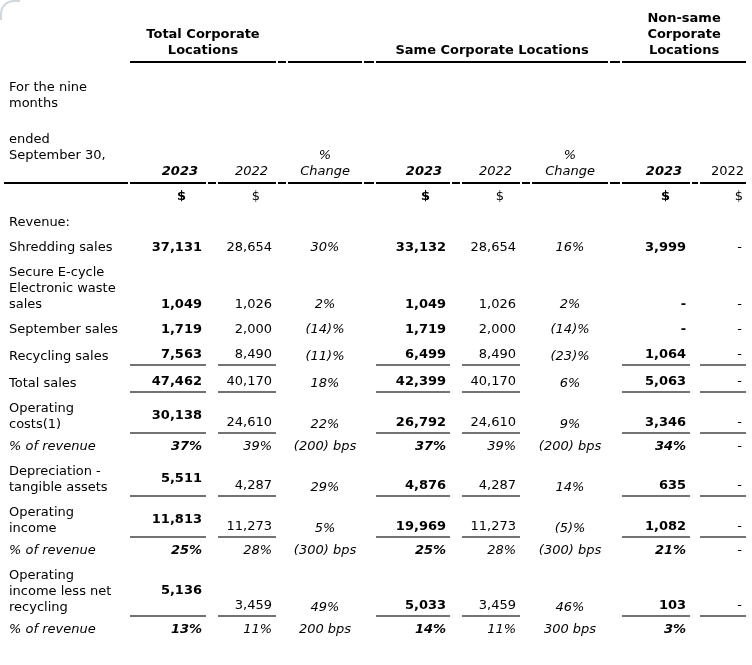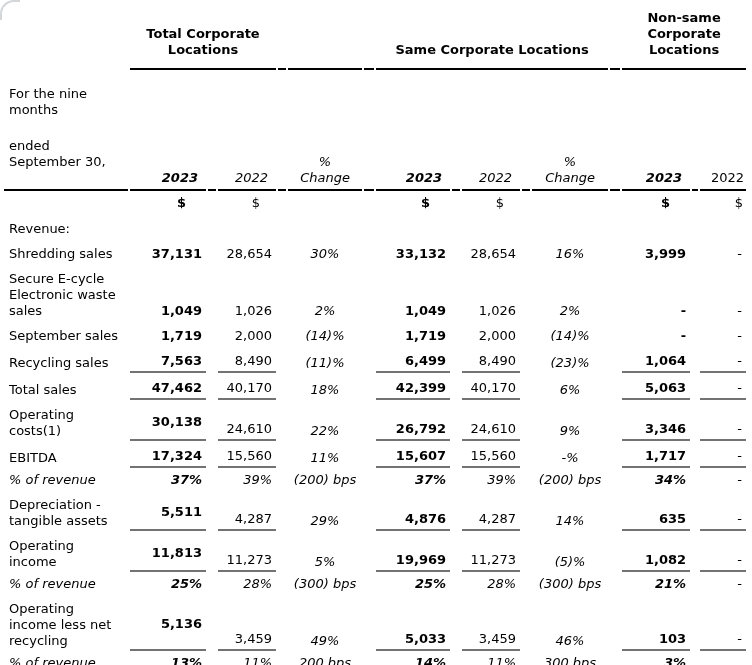--- a/index.html
+++ b/index.html
@@ -18,21 +18,21 @@
     border-collapse:separate;border-spacing:2px 0;
     table-layout:fixed;width:746px;margin:2px 0 0 2px;
   }
   td{vertical-align:bottom;padding:0;overflow:hidden;}
   .b{font-weight:bold;}
   .i{font-style:italic;}
   .rt{text-align:right;padding-right:4px;}
   .ct{text-align:center;}
   .lbl{padding-left:5px;white-space:pre-line;}
   
-  tr.grp td{height:56px;padding-bottom:10px;}
+  tr.grp td{height:56px;padding-bottom:3px;}
   tr.grp td.uh{border-bottom:2.5px solid #000;}
   tr.grp .gtxt{text-align:center;font-weight:bold;}
   tr.yr td{height:74px;padding-bottom:3px;border-bottom:2.5px solid #000;}
   .para1{margin-bottom:4px;white-space:pre-line;}
   .para2{white-space:pre-line;}
   .ytxt{text-align:right;padding-right:8px;font-style:italic;}
   .ytxt8{text-align:right;padding-right:2px;}
   tr.dollar td{padding-top:4px;padding-bottom:3px;}
   .d-in{text-align:right;padding-right:20px;}
   .d-out{text-align:right;padding-right:16px;}
@@ -252,38 +252,20 @@
         <td class="rt b ul">26,792</td>
         <td></td>
         <td class="rt ul">24,610</td>
         <td></td>
         <td class="ct i">9%</td>
         <td></td>
         <td class="rt b ul">3,346</td>
         <td></td>
         <td class="rt ul">-</td>
       </tr>
-      <tr class="data">
-        <td class="lbl">EBITDA</td>
-        <td class="rt b ul">17,324</td>
-        <td></td>
-        <td class="rt ul">15,560</td>
-        <td></td>
-        <td class="ct i">11%</td>
-        <td></td>
-        <td class="rt b ul">15,607</td>
-        <td></td>
-        <td class="rt ul">15,560</td>
-        <td></td>
-        <td class="ct i">-%</td>
-        <td></td>
-        <td class="rt b ul">1,717</td>
-        <td></td>
-        <td class="rt ul">-</td>
-      </tr>
       <tr class="data it">
         <td class="lbl i">% of revenue</td>
         <td class="rt b i">37%</td>
         <td></td>
         <td class="rt i">39%</td>
         <td></td>
         <td class="ct i i">(200) bps</td>
         <td></td>
         <td class="rt b i">37%</td>
         <td></td>

